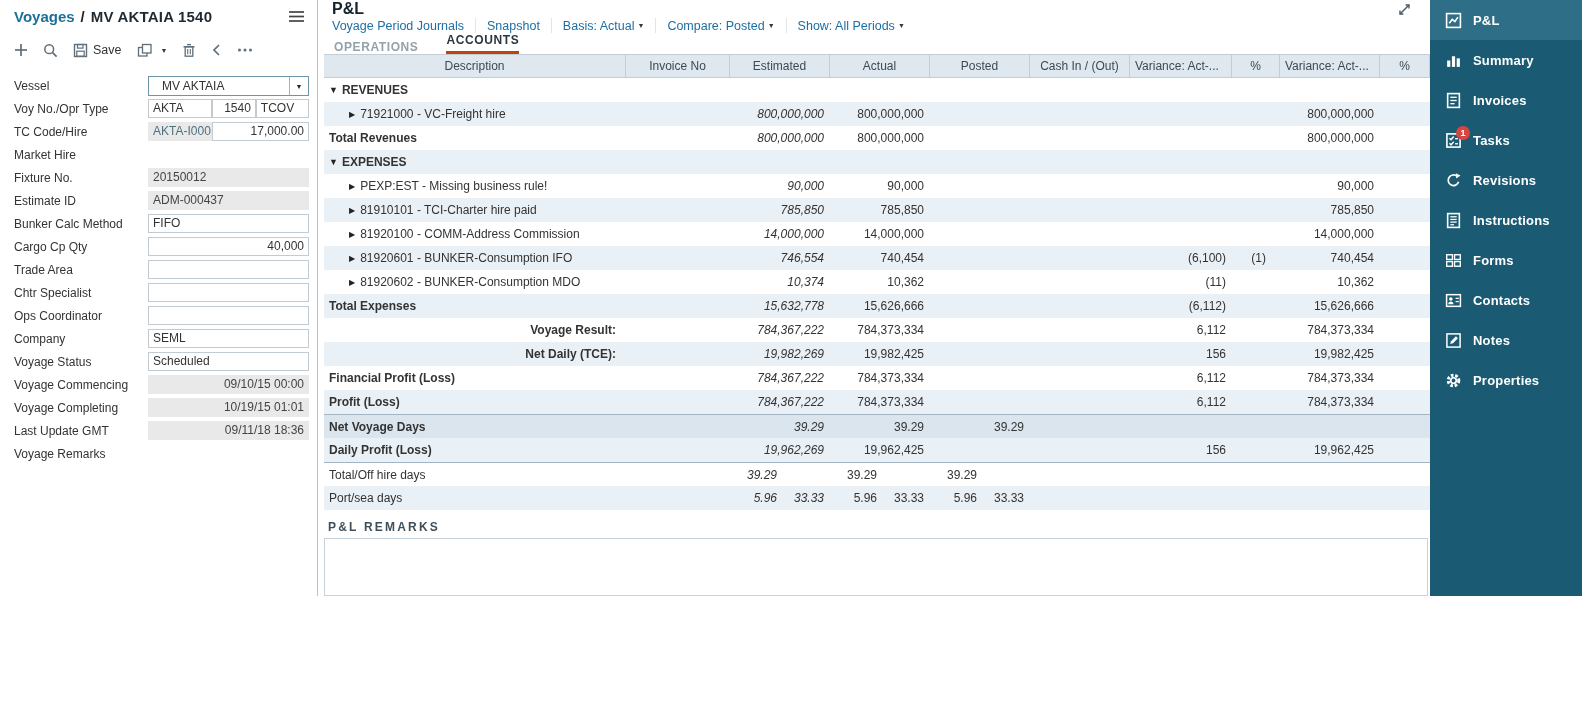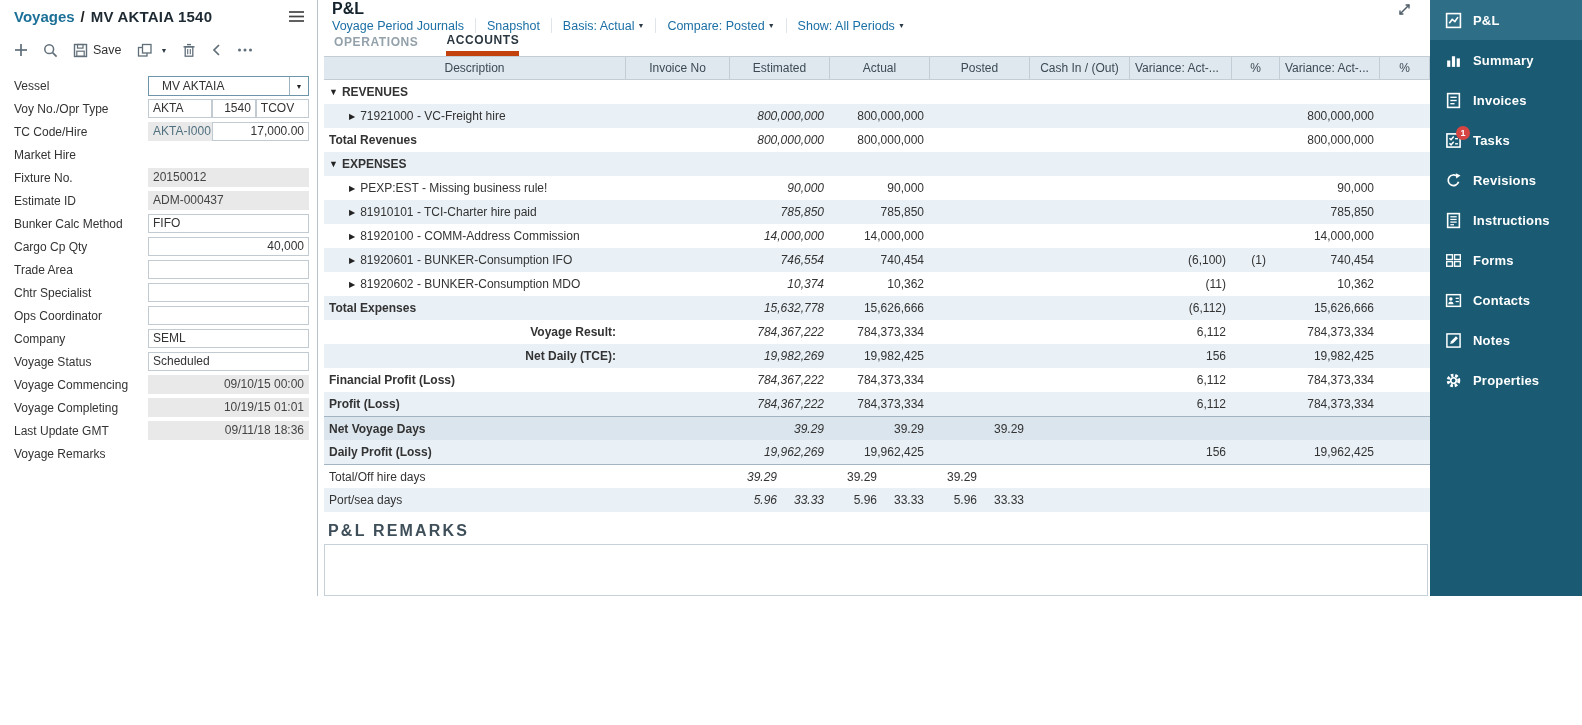--- a/index.html
+++ b/index.html
@@ -32,22 +32,22 @@
   
   #main{flex:1;display:flex;flex-direction:column;background:#fff;min-width:0;}
   .main-header{height:34px;display:flex;align-items:center;padding:0 18px 0 14px;}
   .pnl-title{font-size:16px;font-weight:bold;color:#14222b;}
   .collapse-btn{margin-left:auto;cursor:pointer;display:flex;}
   .pnl-toolbar{height:32px;display:flex;align-items:center;padding-left:14px;}
   .tlink{color:#1b6fa5;font-size:12.5px;cursor:pointer;white-space:nowrap;}
   .caret{font-size:7px;color:#2b3a44;margin-left:3px;vertical-align:2px;}
   .tsep{width:1px;height:15px;background:#dfe5ea;margin:0 11px;}
   .tabs{height:30px;display:flex;align-items:flex-end;padding-left:16px;gap:28px;}
-  .tab{font-size:12px;font-weight:bold;letter-spacing:.6px;color:#93a1ab;padding-bottom:7px;cursor:pointer;}
-  .tab.active{color:#2b3740;border-bottom:5px solid #c2410c;padding-bottom:4px;}
+  .tab{font-size:12px;font-weight:bold;letter-spacing:.6px;color:#93a1ab;cursor:pointer;}
+  .tab.active{color:#2b3740;border-bottom:3px solid #c2410c;padding-bottom:4px;}
 
   .grid{margin-left:6px;width:1106px;}
   .ghead{display:flex;height:24px;background:#dee8ee;border-top:1px solid #c2cdd6;border-bottom:1px solid #c2cdd6;box-sizing:border-box;}
   .hcell{display:flex;align-items:center;justify-content:center;border-right:1px solid #c2cdd6;box-sizing:border-box;color:#3d4a54;overflow:hidden;white-space:nowrap;height:100%;}
   .hcell.hl{justify-content:flex-start;padding-left:5px;}
   .row{display:flex;height:24px;align-items:center;}
   .sh-a{background:#fff;}
   .sh-b{background:#e9f0f6;}
   .sh-c{background:#dbe5ed;}
   .lt{border-top:1px solid #a3b5c2;box-sizing:border-box;}
@@ -57,21 +57,21 @@
   .c-pct{text-align:right;padding-right:14px;}
   .desc{padding-left:5px;display:flex;align-items:center;}
   .s-section .desc{font-weight:bold;}
   .tri{font-size:9px;margin-right:4px;color:#222;}
   .tri-r{font-size:8px;margin:0 5px 0 20px;color:#222;}
   .s-total .desc{font-weight:bold;}
   .s-result .desc{font-weight:bold;justify-content:flex-end;padding-right:10px;}
   .pair{display:flex;padding-right:6px;}
   .pair span{flex:1;text-align:right;}
 
-  .remarks-label{margin:10px 0 4px 10px;font-size:16px;font-weight:bold;letter-spacing:2.2px;color:#3f4f5a;}
+  .remarks-label{margin:10px 0 4px 10px;font-size:12px;font-weight:bold;letter-spacing:2.2px;color:#3f4f5a;}
   .remarks-box{margin-left:6px;width:1104px;height:128px;border:1px solid #c7d1d9;background:#fff;box-sizing:border-box;}
 
   
   #sidebar{width:152px;min-width:152px;background:#1a5a72;color:#fff;}
   .sb-item{height:40px;display:flex;align-items:center;padding-left:15px;gap:11px;cursor:pointer;font-size:13px;font-weight:bold;letter-spacing:.2px;}
   .sb-item.active{background:#2e6e86;}
   .sb-icon{width:17px;height:17px;position:relative;flex:none;}
   .sb-icon svg{width:17px;height:17px;display:block;}
   .sb-badge{position:absolute;top:-6px;right:-8px;width:14px;height:14px;border-radius:50%;background:#d64541;color:#fff;font-size:9px;line-height:14px;text-align:center;font-weight:bold;}
 </style>

